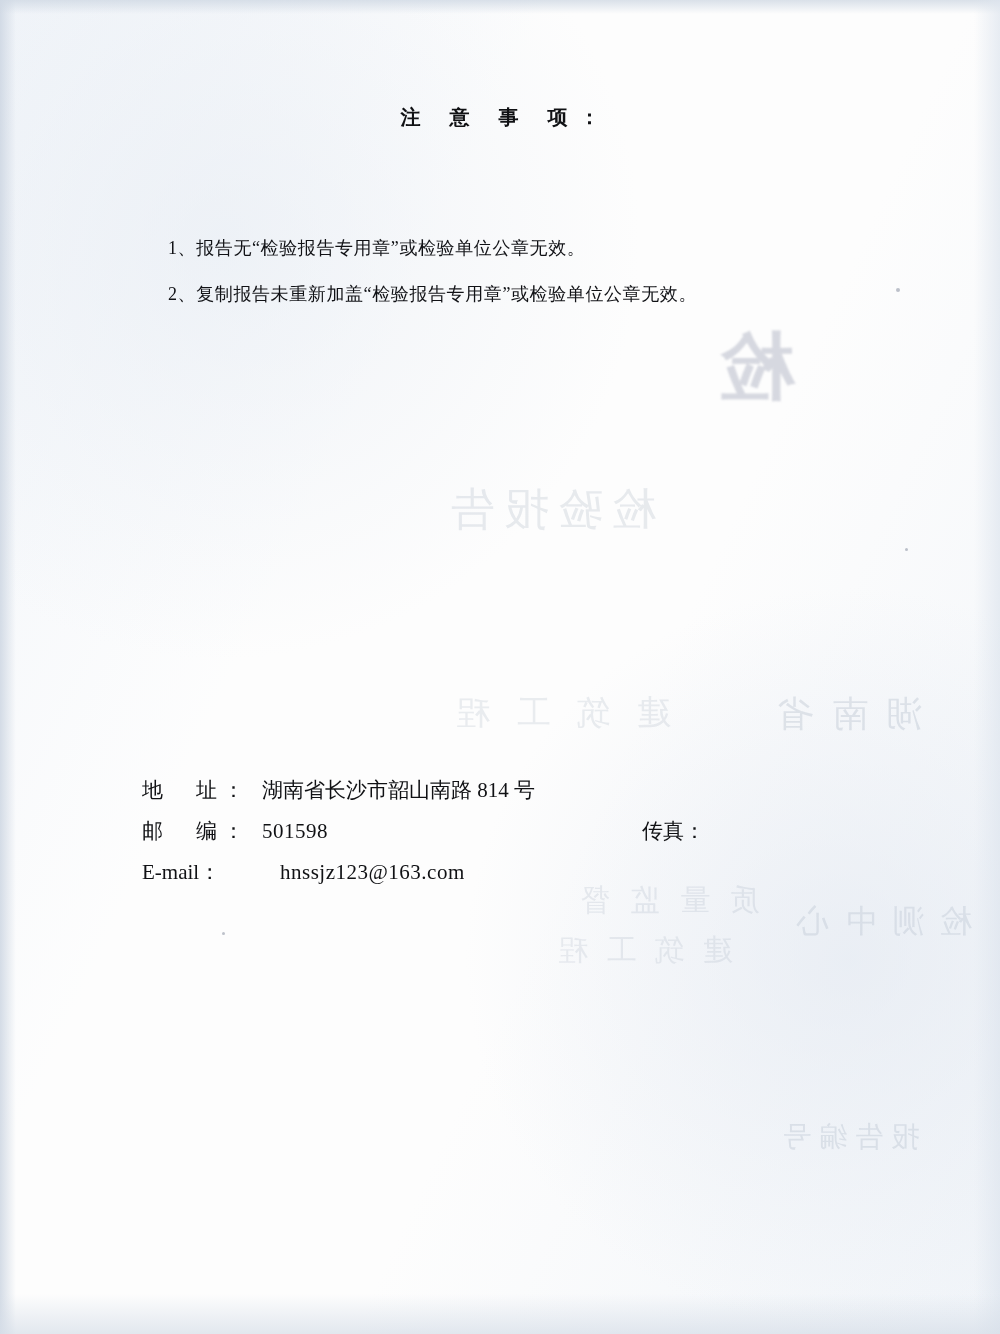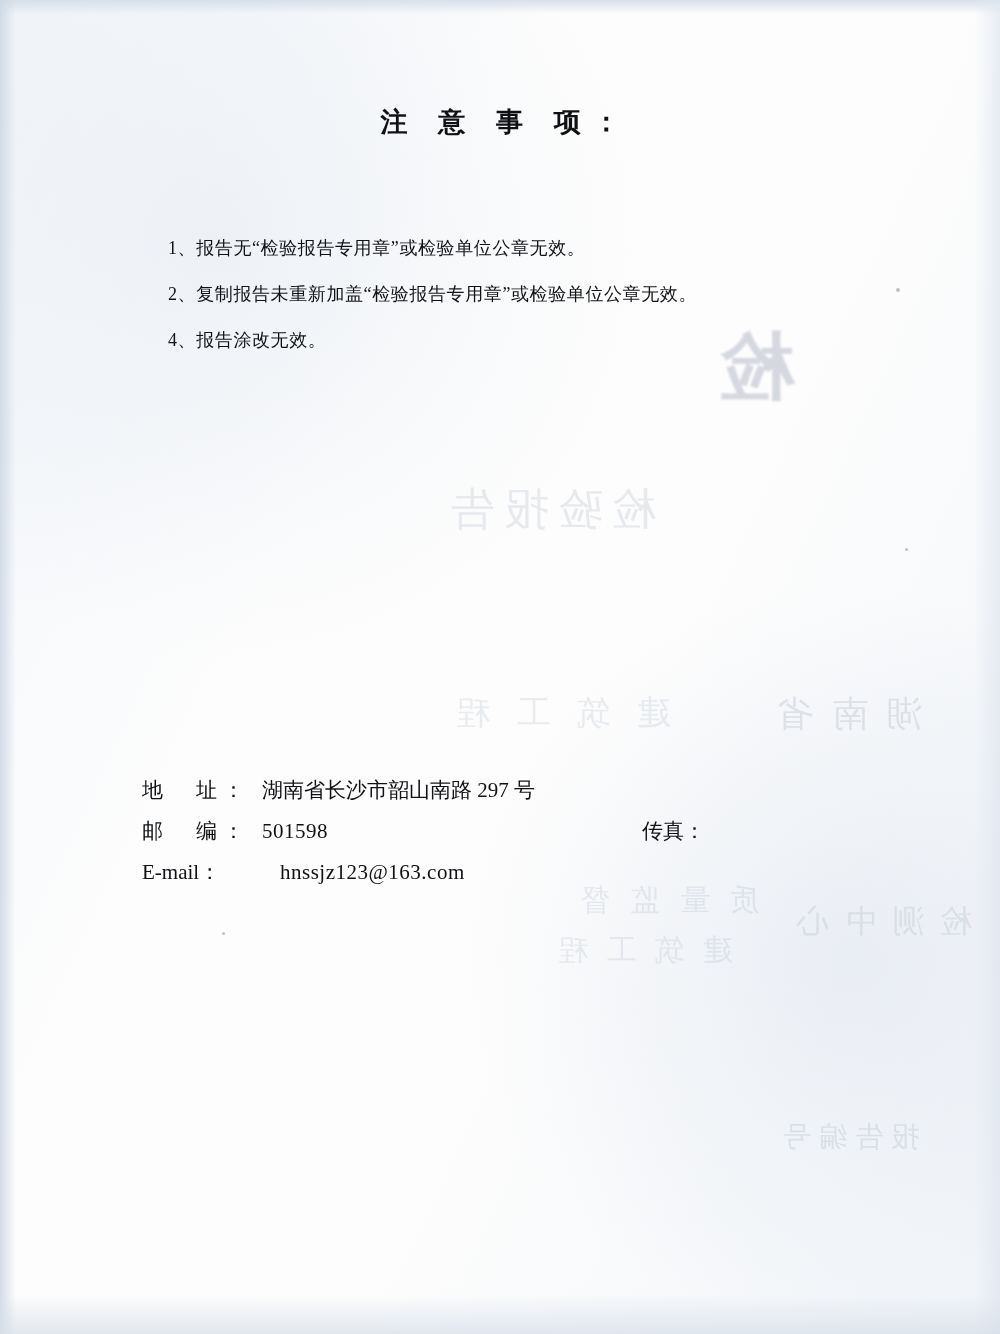--- a/index.html
+++ b/index.html
@@ -77,21 +77,21 @@
     user-select: none;
     filter: blur(0.8px);
   }
 
   .title {
     position: absolute;
     top: 104px;
     left: 0;
     width: 100%;
     text-align: center;
-    font-size: 27px;
+    font-size: 20px;
     font-weight: bold;
     letter-spacing: 12px;
     color: #101114;
     font-family: "Liberation Serif", "DejaVu Serif", serif;
     text-indent: 12px;
   }
 
   .notes {
     position: absolute;
     top: 225px;
@@ -177,29 +177,28 @@
 
   <div class="speck" style="top:288px; left:896px; width:4px; height:4px;"></div>
   <div class="speck" style="top:548px; left:905px; width:3px; height:3px;"></div>
   <div class="speck" style="top:932px; left:222px; width:3px; height:3px;"></div>
 
   <div class="title">注 意 事 项：</div>
 
   <div class="notes">
     <div class="note-line">1、报告无“检验报告专用章”或检验单位公章无效。</div>
     <div class="note-line">2、复制报告未重新加盖“检验报告专用章”或检验单位公章无效。</div>
-    <div class="note-line">4、报告涂改无效。</div>
   </div>
 
   <div class="contact">
 
     <div class="contact-row">
       <div class="c-left">
         <span class="c-label">地　址：</span>
-        <span class="c-value">湖南省长沙市韶山南路 297 号</span>
+        <span class="c-value">湖南省长沙市韶山南路 814 号</span>
       </div>
     </div>
 
     <div class="contact-row">
       <div class="c-left">
         <span class="c-label">邮　编：</span>
         <span class="c-value mono-ish">501598</span>
       </div>
       <div class="c-right">
         <span class="c-label">传真：</span>

